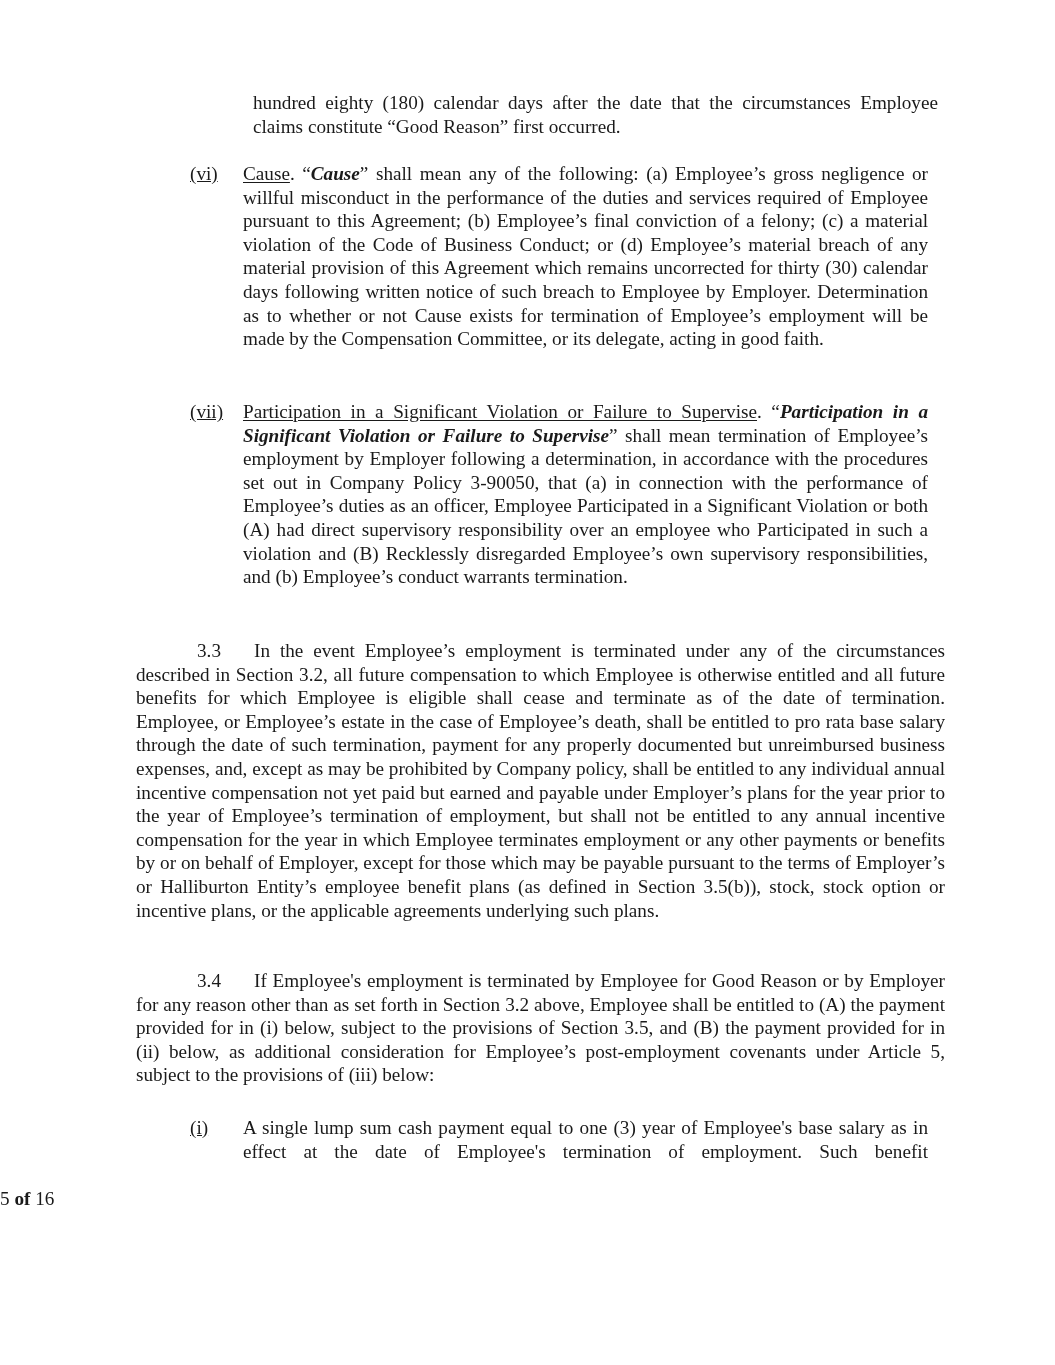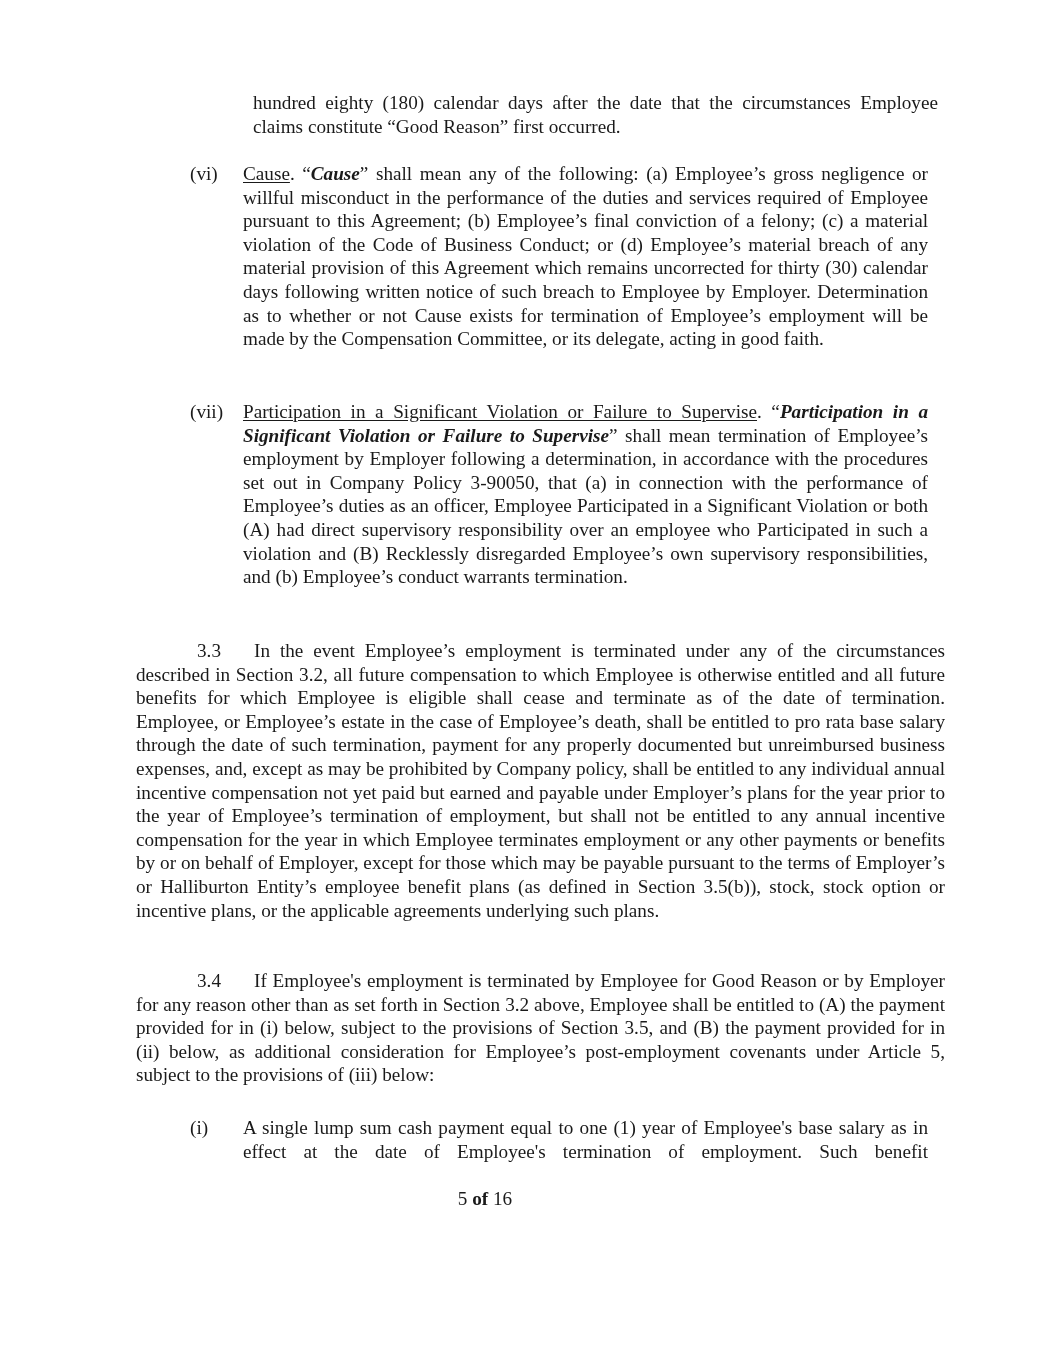--- a/index.html
+++ b/index.html
@@ -37,20 +37,21 @@
     .item {
       position: absolute;
       left: 190px;
       width: 748px;
     }
     .item .label {
       position: absolute;
       left: 0;
       top: 0;
       width: 60px;
+      text-decoration: underline;
     }
     .item .body {
       position: absolute;
       left: 53px;
       top: 0;
       width: 685px;
       text-align: justify;
       text-align-last: left;
     }
     .para {
@@ -63,21 +64,21 @@
       width: 57px;
     }
     .u { text-decoration: underline; text-underline-offset: 2px; }
     .bi { font-weight: bold; font-style: italic; }
     .b { font-weight: bold; }
     .footer {
       position: absolute;
       top: 1187px;
       left: 0;
       width: 970px;
-      text-align: center;
+      text-align: left;
     }
   </style>
 </head>
 <body>
 
 <div class="page">
 
   <div class="block cont">
     <span>hundred eighty (180) calendar days after the date that the circumstances Employee claims constitute “Good Reason” first occurred.</span>
   </div>
@@ -91,18 +92,18 @@
     <span class="label">(vii)</span>
     <div class="body"><span class="u">Participation in a Significant Violation or Failure to Supervise</span><span>.  “</span><span class="bi">Participation in a Significant Violation or Failure to Supervise</span><span>” shall mean termination of Employee’s employment by Employer following a determination, in accordance with the procedures set out in Company Policy 3-90050, that (a) in connection with the performance of Employee’s duties as an officer, Employee Participated in a Significant Violation or both (A) had direct supervisory responsibility over an employee who Participated in such a violation and (B) Recklessly disregarded Employee’s own supervisory responsibilities, and (b) Employee’s conduct warrants termination.</span></div>
   </div>
 
   <div class="block para" style="top:639px;"><span class="num">3.3</span><span>In the event Employee’s employment is terminated under any of the circumstances described in Section 3.2, all future compensation to which Employee is otherwise entitled and all future benefits for which Employee is eligible shall cease and terminate as of the date of termination. Employee, or Employee’s estate in the case of Employee’s death, shall be entitled to pro rata base salary through the date of such termination, payment for any properly documented but unreimbursed business expenses, and, except as may be prohibited by Company policy, shall be entitled to any individual annual incentive compensation not yet paid but earned and payable under Employer’s plans for the year prior to the year of Employee’s termination of employment, but shall not be entitled to any annual incentive compensation for the year in which Employee terminates employment or any other payments or benefits by or on behalf of Employer, except for those which may be payable pursuant to the terms of Employer’s or Halliburton Entity’s employee benefit plans (as defined in Section 3.5(b)), stock, stock option or incentive plans, or the applicable agreements underlying such plans.</span></div>
 
   <div class="block para" style="top:969px;"><span class="num">3.4</span><span>If Employee's employment is terminated by Employee for Good Reason or by Employer for any reason other than as set forth in Section 3.2 above, Employee shall be entitled to (A) the payment provided for in (i) below, subject to the provisions of Section 3.5, and (B) the payment provided for in (ii) below, as additional consideration for Employee’s post-employment covenants under Article 5, subject to the provisions of (iii) below:</span></div>
 
   <div class="item" style="top:1116px;">
     <span class="label">(i)</span>
-    <div class="body" style="text-align-last: justify;"><span>A single lump sum cash payment equal to one (1) year of Employee's base salary as in effect at the date of Employee's termination of employment.  Such benefit</span></div>
+    <div class="body" style="text-align-last: justify;"><span>A single lump sum cash payment equal to one (3) year of Employee's base salary as in effect at the date of Employee's termination of employment.  Such benefit</span></div>
   </div>
 
   <div class="footer"><span>5</span> <span class="b">of</span> <span>16</span></div>
 
 </div>
 
 </body></html>

